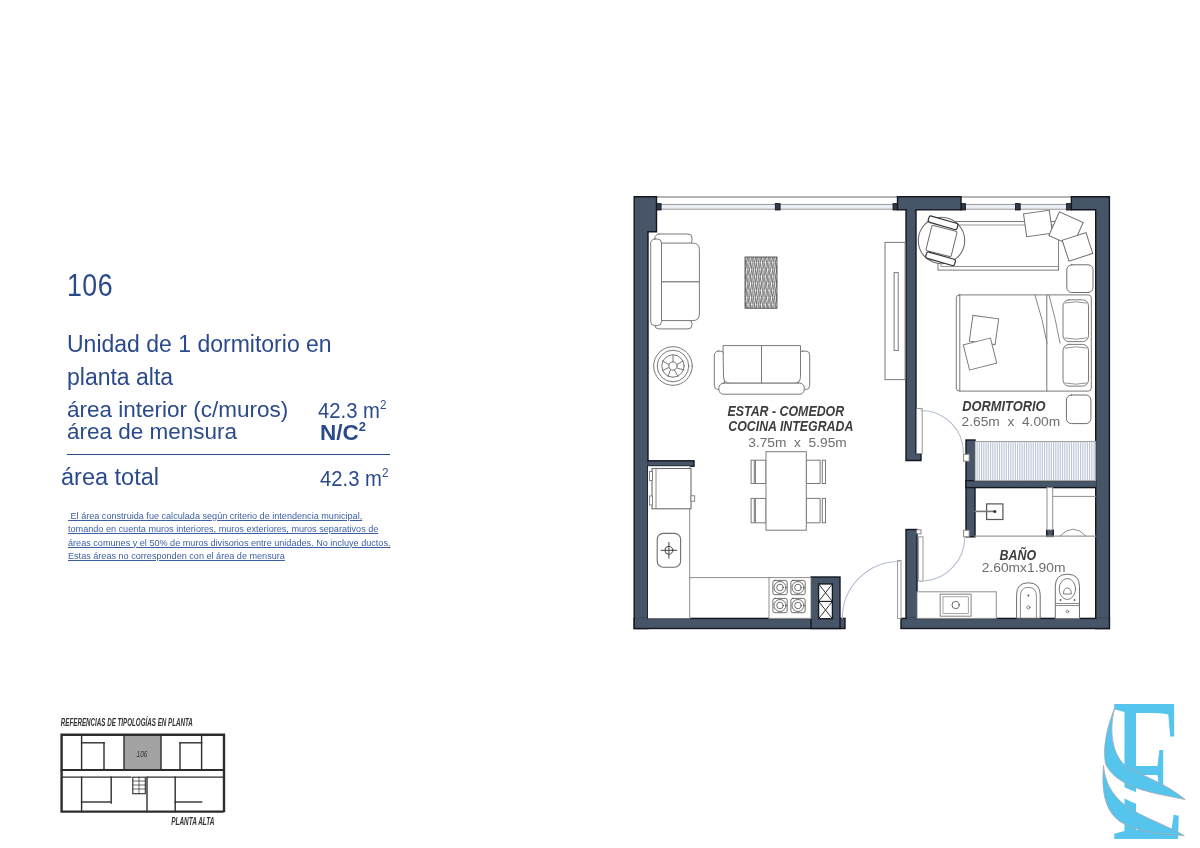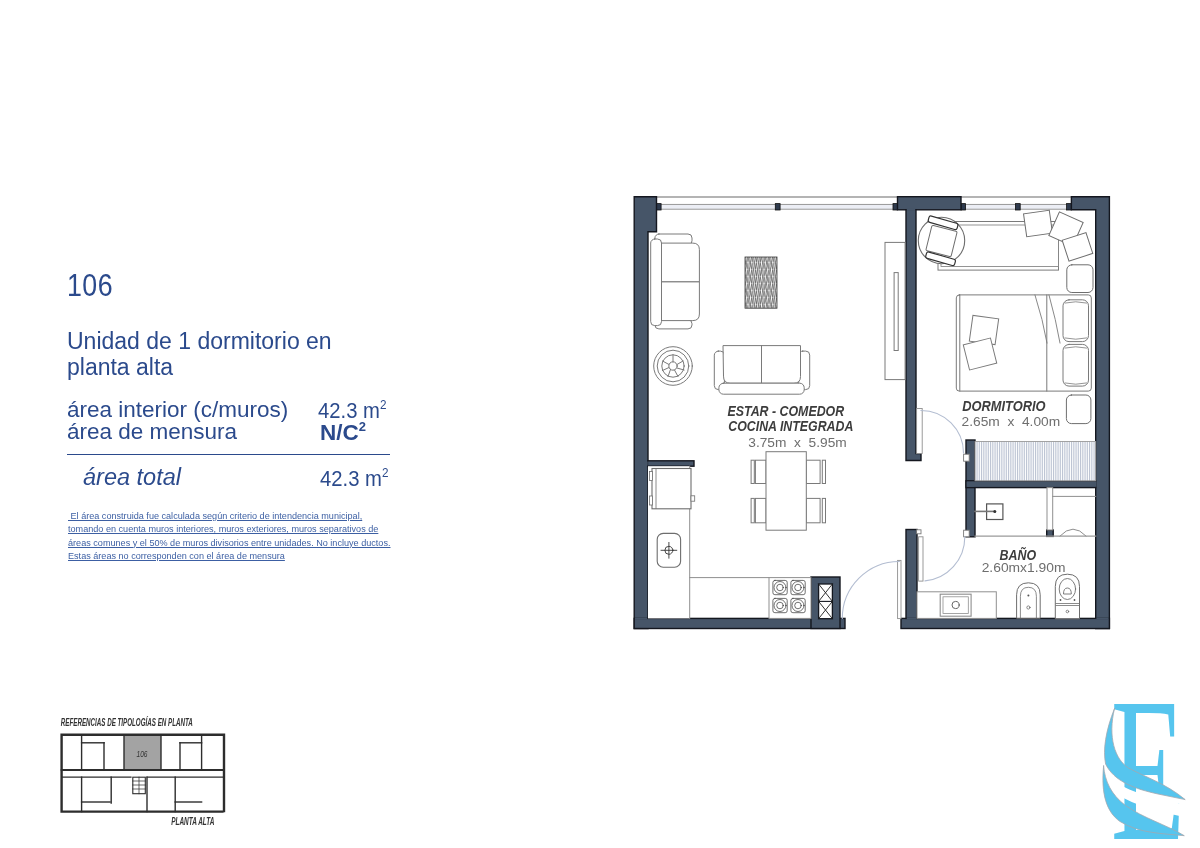--- a/index.html
+++ b/index.html
@@ -6,31 +6,31 @@
   body{width:1200px;height:848px;position:relative;overflow:hidden;
        font-family:"Liberation Sans", sans-serif;}
   .abs{position:absolute;}
   .blue{color:#2b4a8c;}
 </style>
 </head>
 <body>
 
 <div class="abs blue" style="left:67px;top:267px;font-size:31.5px;letter-spacing:0.5px;transform:scaleX(0.85);transform-origin:left top;">106</div>
 
-<div class="abs blue" style="left:67px;top:328px;font-size:23px;line-height:26px;">Unidad de 1 dormitorio en<br>planta alta</div>
+<div class="abs blue" style="left:67px;top:328px;font-size:23px;line-height:33px;">Unidad de 1 dormitorio en<br>planta alta</div>
 
 <div class="abs blue" style="left:67px;top:397px;font-size:22.5px;">área interior (c/muros)</div>
 <div class="abs blue" style="left:318px;top:397px;font-size:22.5px;transform:scaleX(0.9);transform-origin:left top;">42.3 m<sup style="font-size:13px;">2</sup></div>
 
 <div class="abs blue" style="left:67px;top:419px;font-size:22.5px;">área de mensura</div>
 <div class="abs blue" style="left:320px;top:419px;font-size:22.5px;font-weight:bold;">N/C<sup style="font-size:13px;">2</sup></div>
 
 <div class="abs" style="left:67px;top:453.5px;width:323px;height:1.5px;background:#2b4a8c;"></div>
 
-<div class="abs blue" style="left:83px;top:464px;font-size:23.5px;font-style:italic;">área total</div>
+<div class="abs blue" style="left:61px;top:464px;font-size:23.5px;">área total</div>
 <div class="abs blue" style="left:320px;top:465px;font-size:22.5px;transform:scaleX(0.9);transform-origin:left top;">42.3 m<sup style="font-size:13px;">2</sup></div>
 
 <div class="abs" style="left:68px;top:510px;font-size:9.1px;line-height:13.3px;color:#3c5fa3;text-decoration:underline;">
 &nbsp;El área construida fue calculada según criterio de intendencia municipal,<br>
 tomando en cuenta muros interiores, muros exteriores, muros separativos de<br>
 áreas comunes y el 50% de muros divisorios entre unidades. No incluye ductos.<br>
 Estas áreas no corresponden con el área de mensura</div>
 
 <svg class="abs" style="left:0;top:0;" width="1200" height="848" viewBox="0 0 1200 848">
 <defs>

